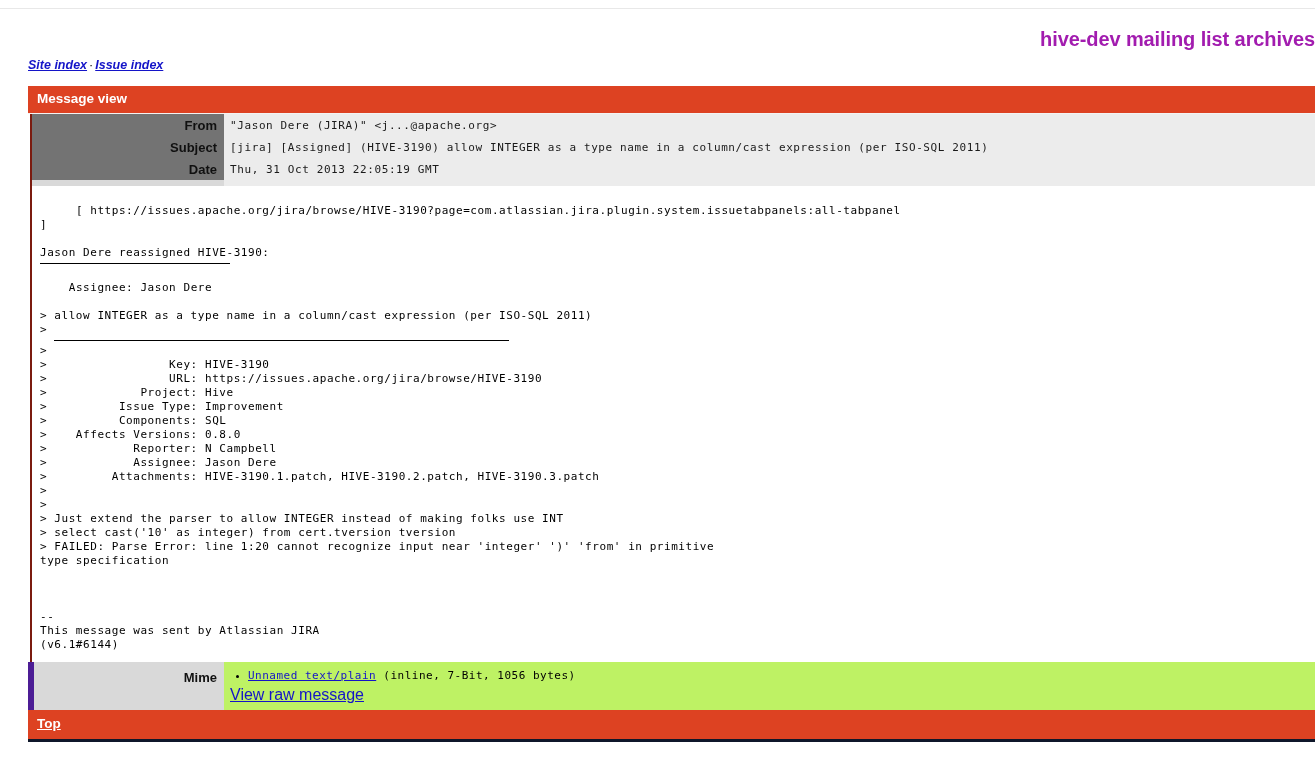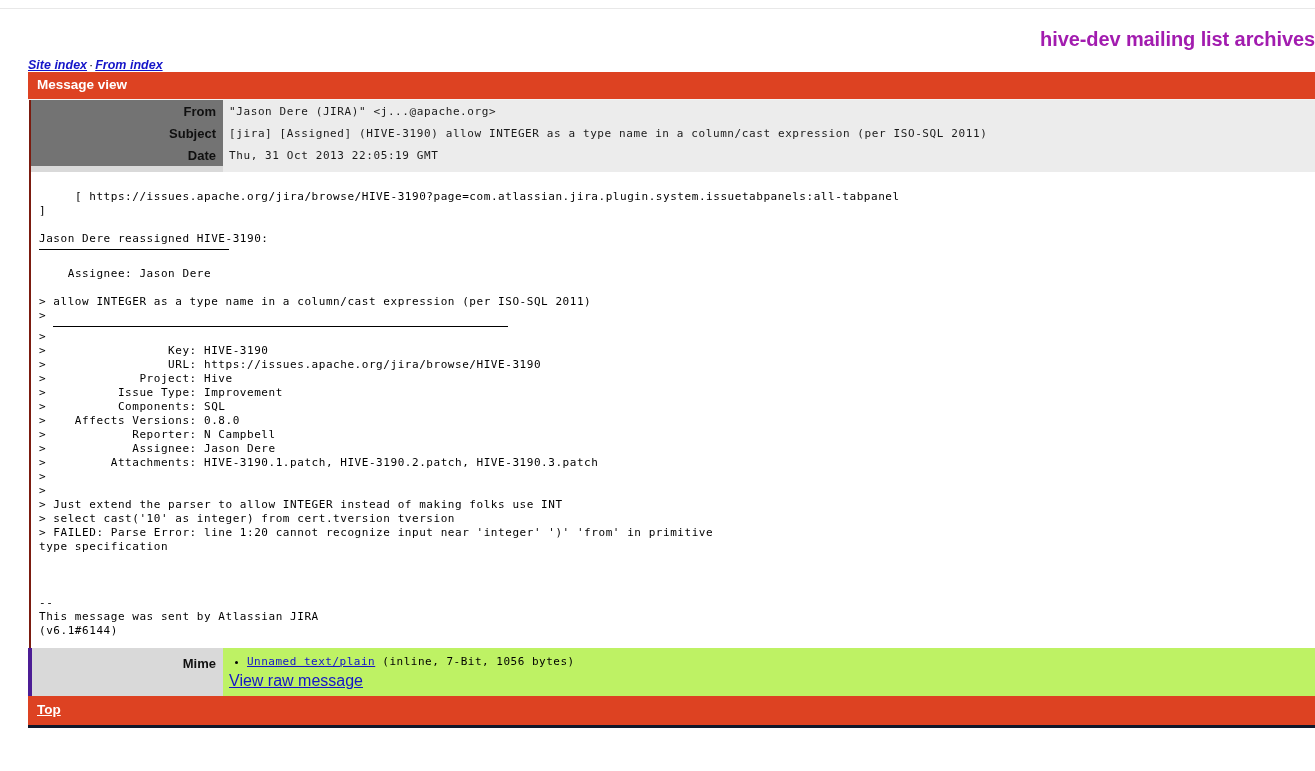--- a/index.html
+++ b/index.html
@@ -45,21 +45,21 @@
     text-decoration: underline;
   }
   .index-sep {
     color: #000;
     font-style: normal;
     font-weight: normal;
     padding: 0 2px;
   }
 
   .msg-wrap {
-    margin-top: 0;
+    margin-top: 14px;
     margin-right: 0px;
     width: 1287px;
   }
 
   .bar {
     background: #dd4222;
     color: #ffffff;
     font-weight: bold;
     font-size: 13.5px;
     padding: 5px 0 6px 9px;
@@ -133,21 +133,21 @@
   .hr-short { width: 190px; margin-left: 0px !important; }
   .hr-long  { width: 455px; margin-left: 14px !important; }
 
   .mime-label {
     width: 185px;
     background: #d9d9d9;
     text-align: right;
     font-weight: bold;
     font-size: 13px;
     padding: 8px 7px 4px 0 !important;
-    border-left: 4px solid #4c1d95;
+    border-left: 6px solid #4c1d95;
     color: #101010;
   }
   .mime-value {
     background: #bef264;
     padding: 6px 0 6px 6px !important;
   }
   .mime-list {
     margin: 0;
     padding: 0 0 0 18px;
     list-style: disc;
@@ -176,21 +176,21 @@
 </head>
 <body>
 
 <div class="top-rule"></div>
 
 <div class="page">
 
   <h1 class="page-title">hive-dev mailing list archives</h1>
 
   <div class="index-nav">
-    <a href="#">Site index</a><span class="index-sep">·</span><a href="#">From index</a>
+    <a href="#">Site index</a><span class="index-sep">·</span><a href="#">Issue index</a>
   </div>
 
   <div class="msg-wrap">
 
     <div class="bar bar-top">Message view</div>
 
     <table class="hdr-table">
       <tbody>
           <tr>
         <td class="hdr-label">From</td>

